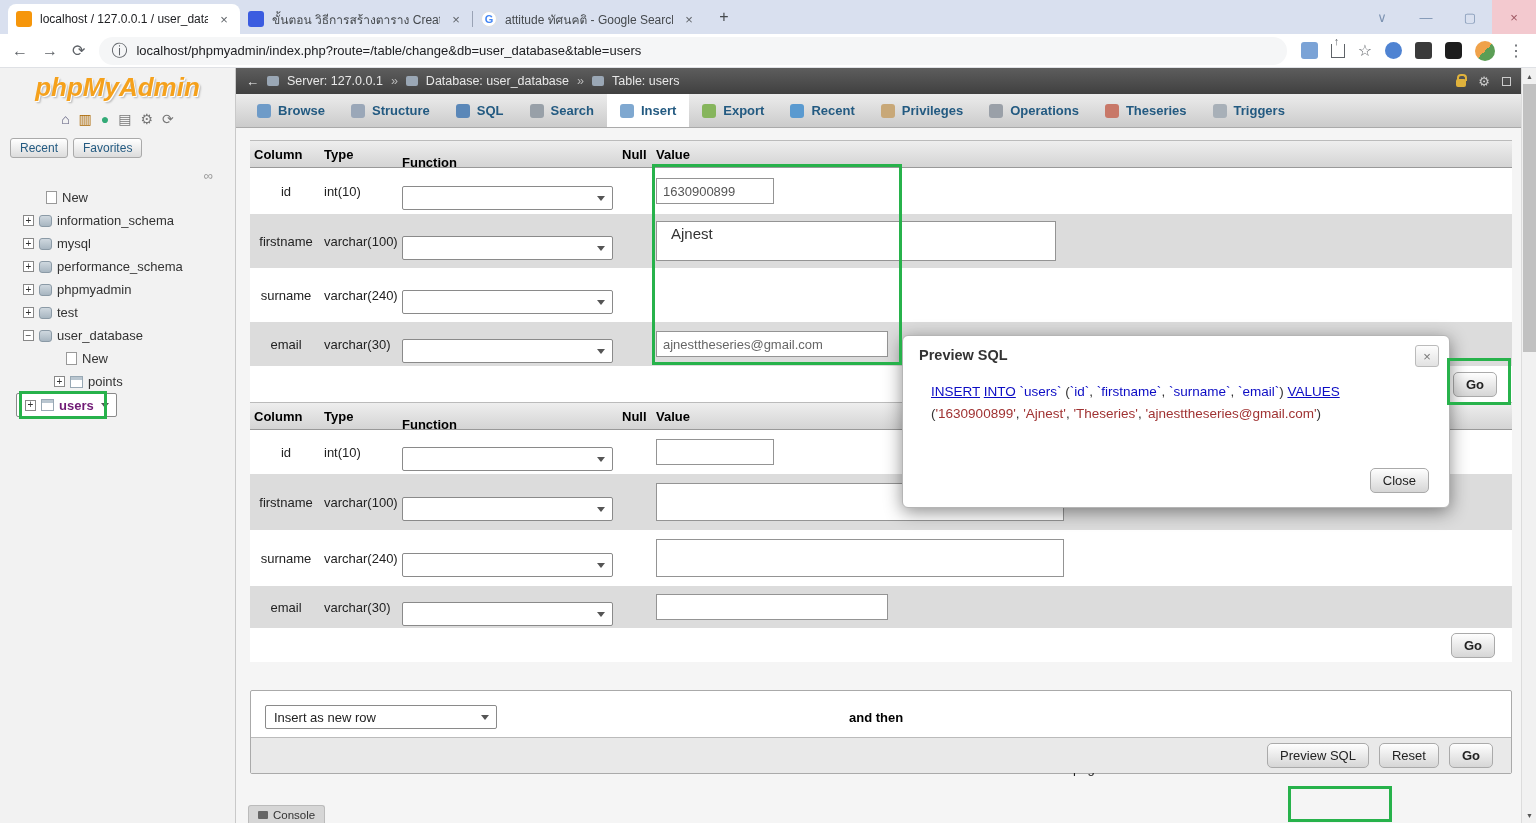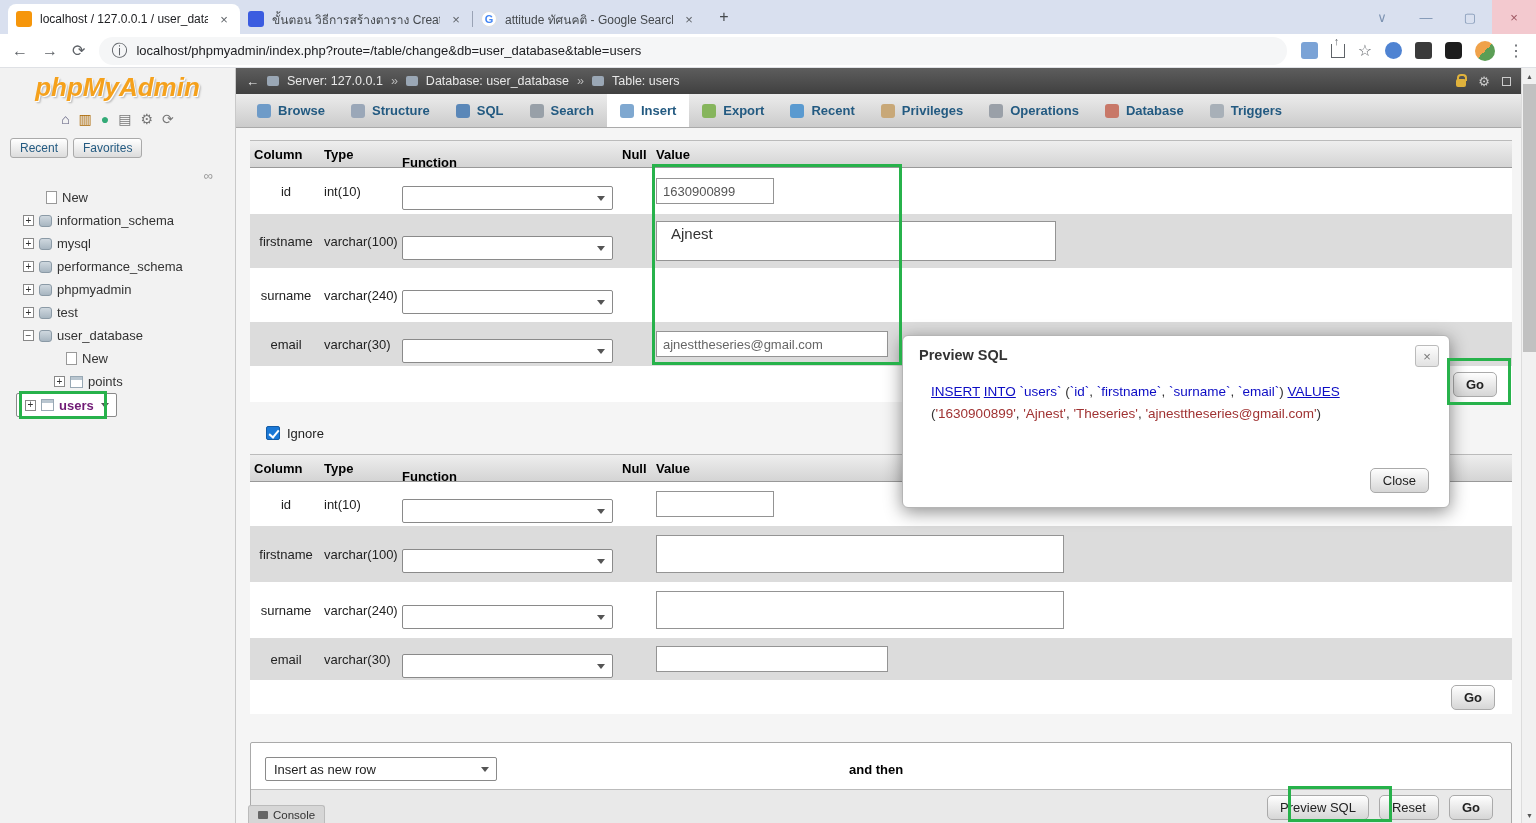--- a/index.html
+++ b/index.html
@@ -336,21 +336,21 @@
     <div class="mtab">
         <span class="mti mti7"></span>
         <span>Privileges</span>
       </div>
     <div class="mtab">
         <span class="mti mti8"></span>
         <span>Operations</span>
       </div>
     <div class="mtab">
         <span class="mti mti9"></span>
-        <span>Database</span>
+        <span>Theseries</span>
       </div>
     <div class="mtab">
         <span class="mti mti10"></span>
         <span>Triggers</span>
       </div>
   </div>
 
   <div class="content">
 
     <div class="thead">
@@ -386,24 +386,20 @@
       <span class="c1">email</span>
       <span class="c2">varchar(30)</span>
       <span class="c3"><span class="sel sel-fn"></span></span>
       <span class="c4"></span>
       <span class="c5"><input class="tin tin-email" value="ajnesttheseries@gmail.com" style=""></span>
     </div>
     <div class="gorow">
       <span class="btn btn-go">Go</span>
     </div>
 
-    <div class="ignore-row">
-      <span class="cb"></span>
-      <span>Ignore</span>
-    </div>
 
     <div class="thead">
       <span class="c1">Column</span>
       <span class="c2">Type</span>
       <span class="c3">Function</span>
       <span class="c4">Null</span>
       <span class="c5">Value</span>
     </div>
     <div class="frow odd h44">
       <span class="c1">id</span>

